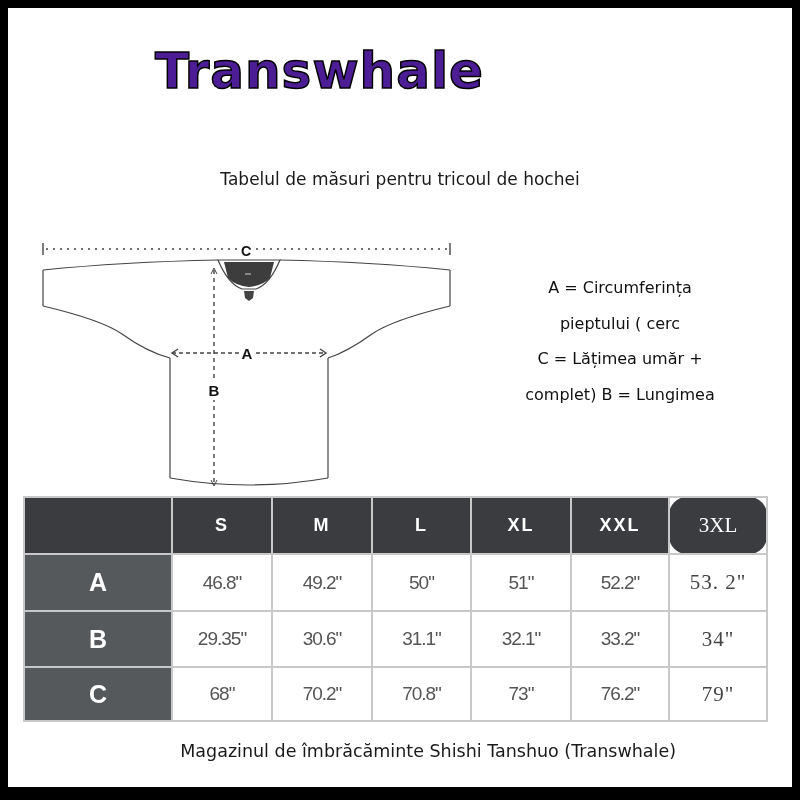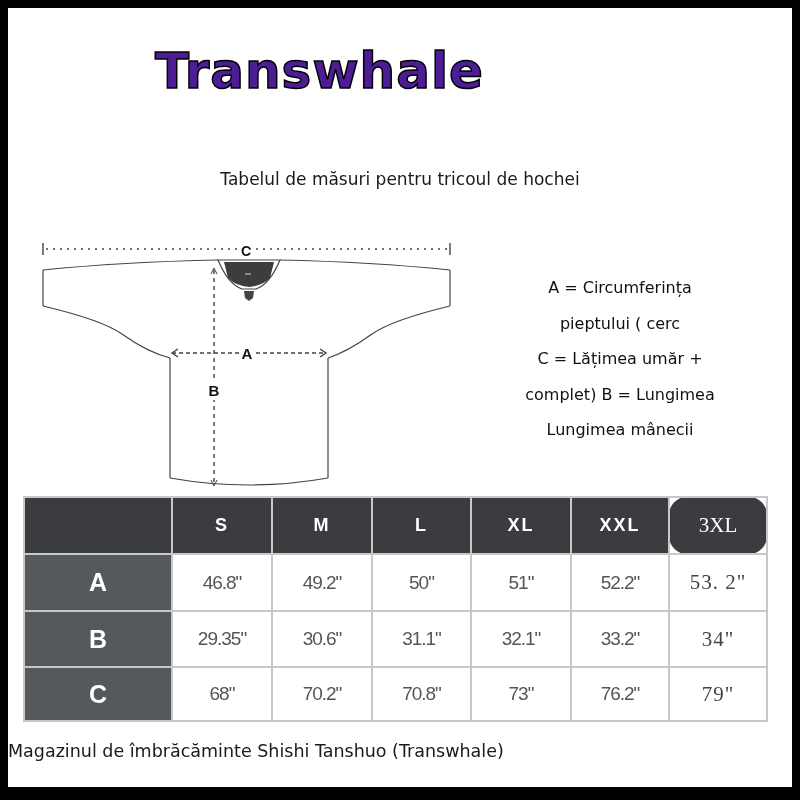--- a/index.html
+++ b/index.html
@@ -47,21 +47,21 @@
     font-weight: bold; font-size: 25px;
   }
   table.sizes td.val {
     background: #fff; color: #555; font-family: "Liberation Sans", sans-serif;
     font-size: 19px; letter-spacing: -1px;
   }
   table.sizes td.val.serif {
     font-family: "Liberation Serif", serif; font-size: 21px; letter-spacing: 1px; color: #444;
   }
   .footer {
-    position: absolute; left: 0; top: 731px; width: 668px; text-align: left;
+    position: absolute; left: 0; top: 731px; width: 668px; text-align: right;
     font-size: 17.5px; color: #1a1a1a; line-height: 24px;
   }
 </style>
 </head>
 <body>
 
 <div class="page">
 
   <div class="brand">Transwhale</div>
   <div class="subtitle">Tabelul de măsuri pentru tricoul de hochei</div>
@@ -116,21 +116,20 @@
     </g>
     <rect x="164" y="146" width="16" height="20" fill="#fff"></rect>
     <text x="172" y="162" text-anchor="middle" font-family="Liberation Sans, sans-serif" font-weight="bold" font-size="15" fill="#111">B</text>
   </svg>
 
   <div class="legend">
     <span>A = Circumferința</span>
     <span>pieptului ( cerc</span>
     <span>C = Lățimea umăr +</span>
     <span>complet) B = Lungimea</span>
-    <span>Lungimea mânecii</span>
   </div>
 
   <table class="sizes">
     <colgroup>
       <col style="width:148px">
         <col style="width:100px">
         <col style="width:100px">
         <col style="width:99px">
       <col style="width:100px">
         <col style="width:98px">

